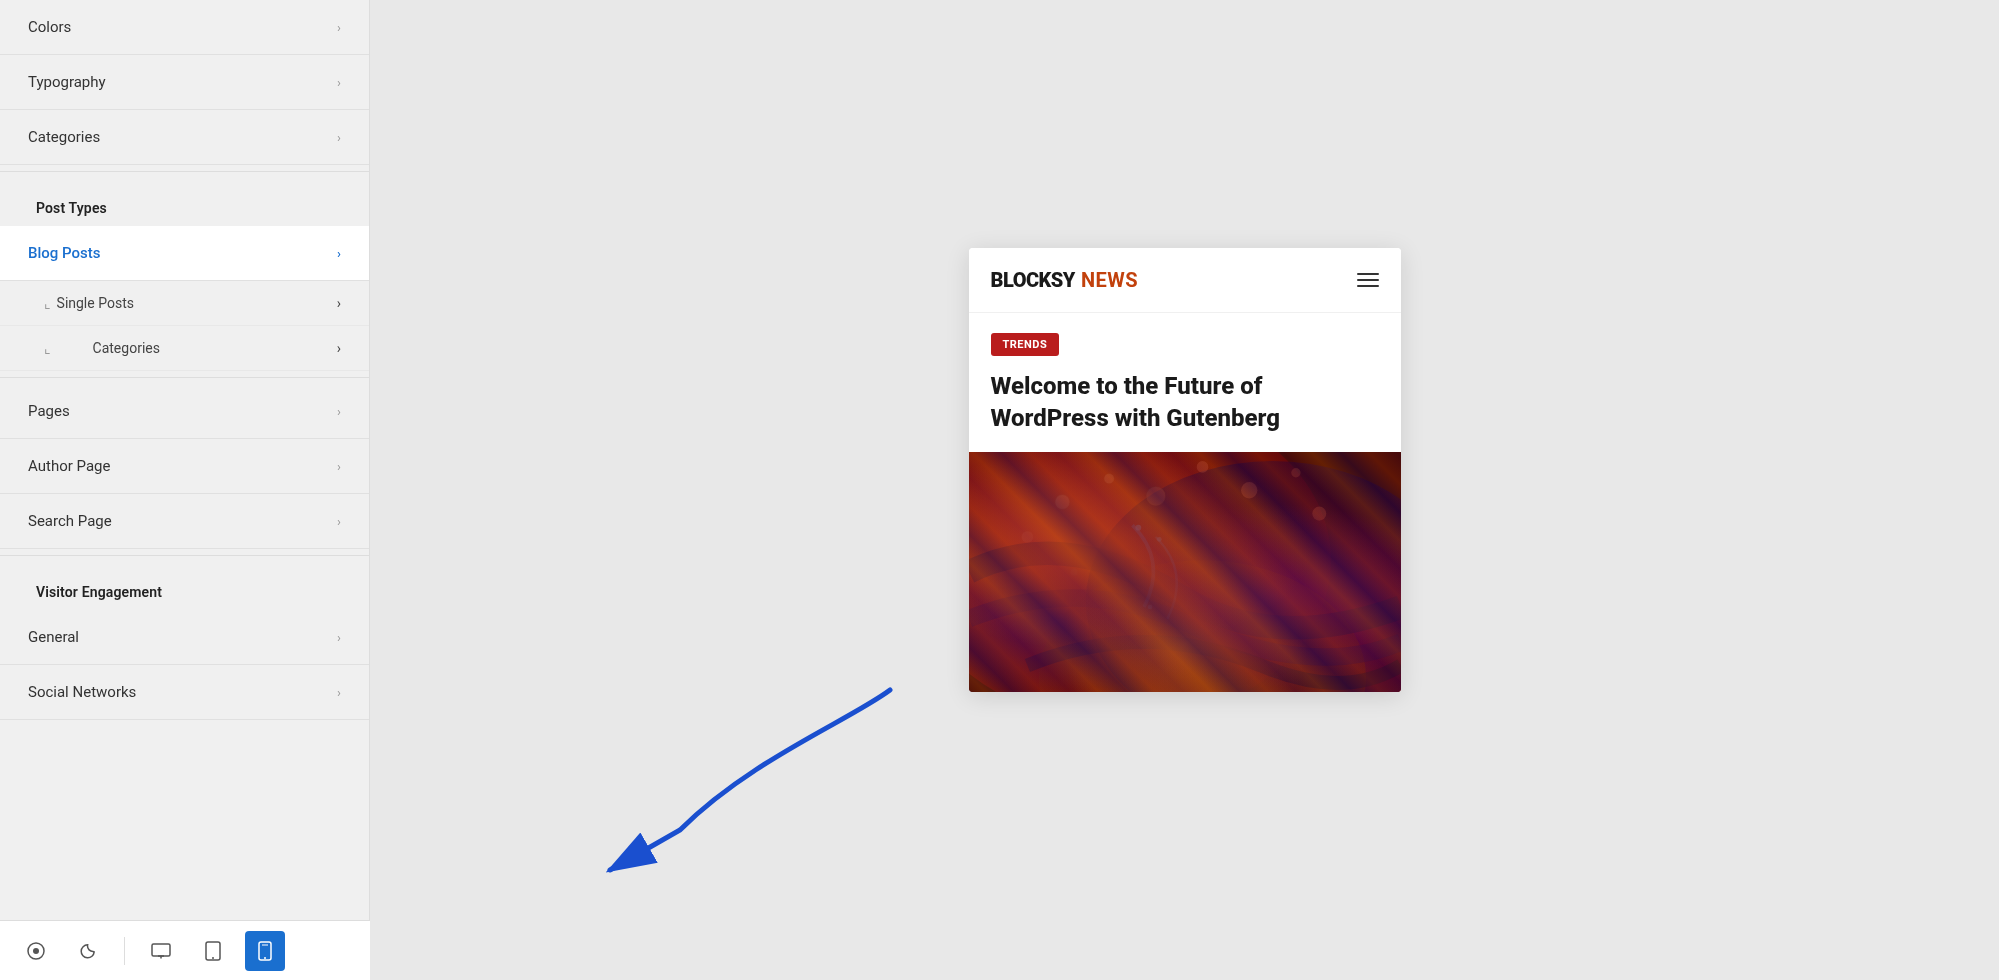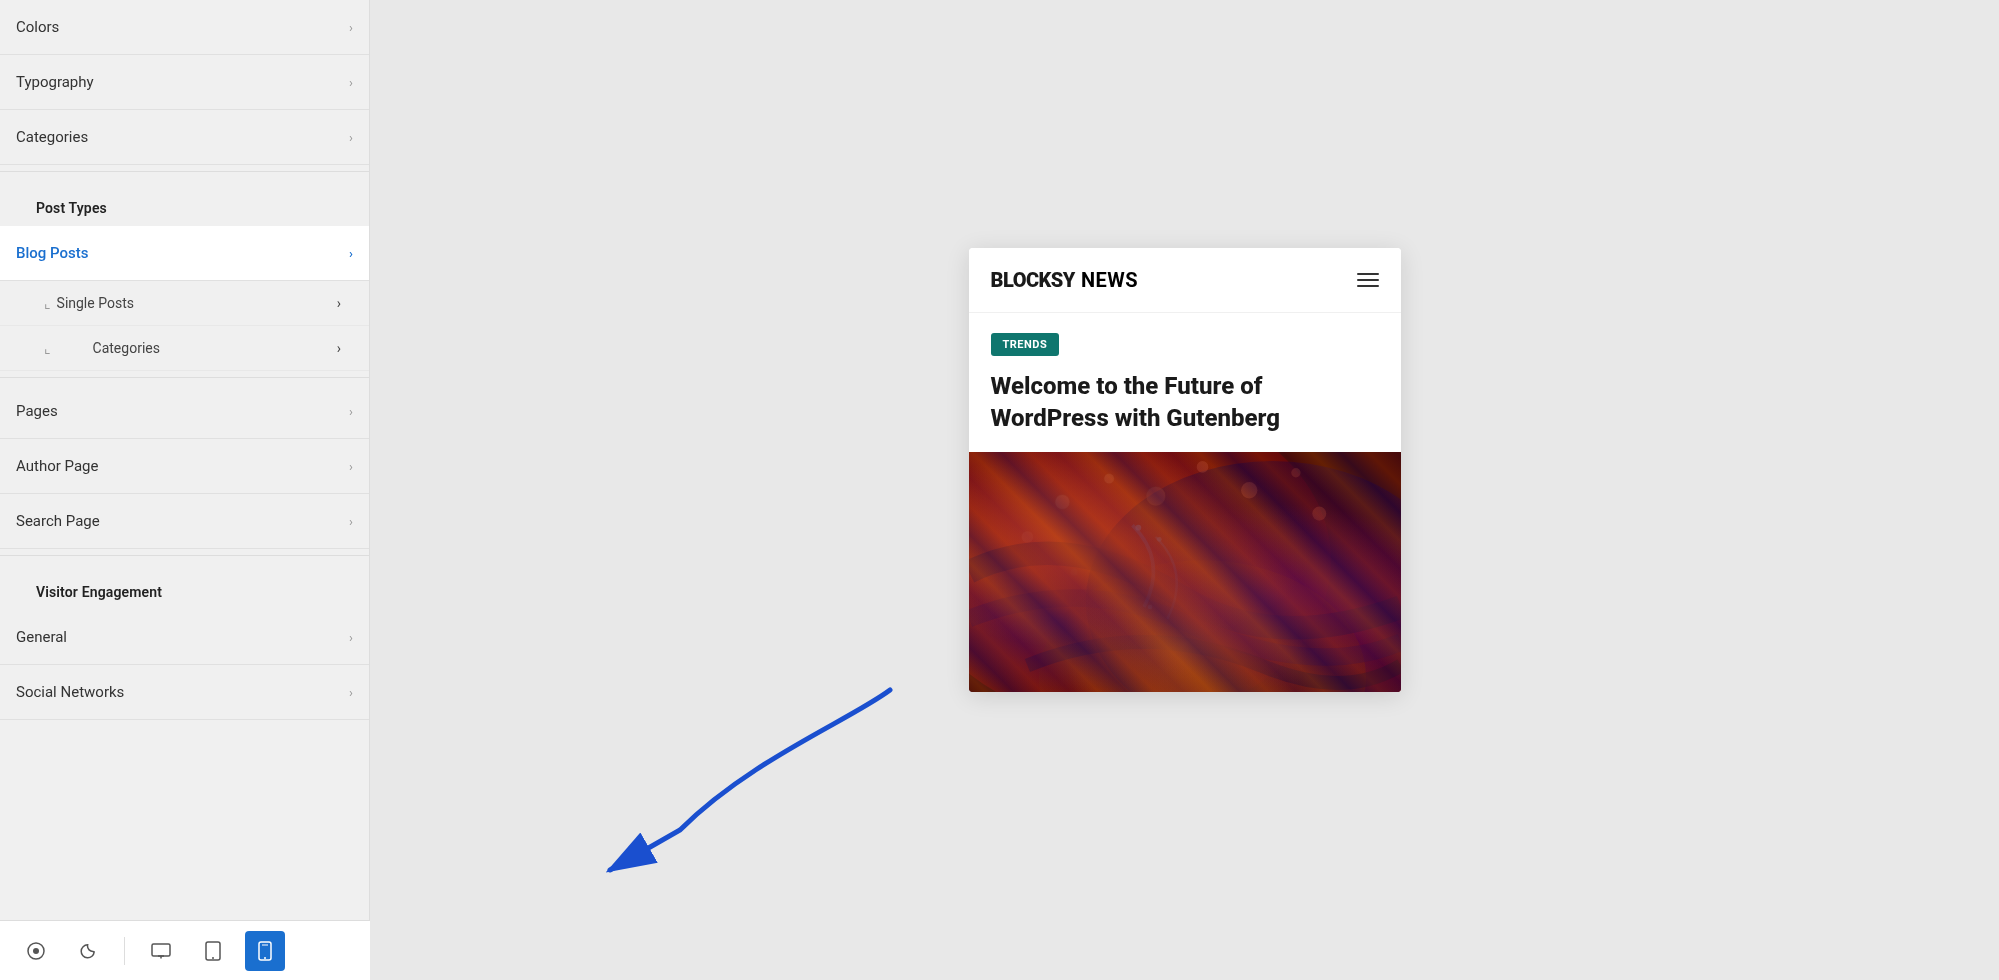--- a/index.html
+++ b/index.html
@@ -21,21 +21,21 @@
       flex-direction: column;
       border-right: 1px solid #ddd;
       overflow-y: auto;
       flex-shrink: 0;
     }
 
     .sidebar-item {
       display: flex;
       align-items: center;
       justify-content: space-between;
-      padding: 18px 16px;
+      padding: 18px 28px;
       cursor: pointer;
       border-bottom: 1px solid #e0e0e0;
       color: #333;
       font-size: 15px;
     }
     .sidebar-item.active {
       background: #fff;
       color: #1a6fcf;
       font-weight: 500;
     }
@@ -157,21 +157,21 @@
     }
     .preview-logo-blocksy {
       font-size: 20px;
       font-weight: 900;
       color: #1a1a1a;
       letter-spacing: -0.5px;
     }
     .preview-logo-news {
       font-size: 20px;
       font-weight: 700;
-      color: #000000;
+      color: #c2410c;
       letter-spacing: 0.5px;
     }
     .preview-menu-icon {
       display: flex;
       flex-direction: column;
       gap: 4px;
       cursor: pointer;
     }
     .preview-menu-icon span {
       display: block;
@@ -180,21 +180,21 @@
       background: #333;
       border-radius: 1px;
     }
 
     .preview-content {
       padding: 20px 22px 0;
     }
 
     .preview-badge {
       display: inline-block;
-      background: #0f766e;
+      background: #b91c1c;
       color: #fff;
       font-size: 11px;
       font-weight: 700;
       padding: 5px 12px;
       border-radius: 3px;
       letter-spacing: 0.5px;
       margin-bottom: 14px;
     }
 
     .preview-title {

